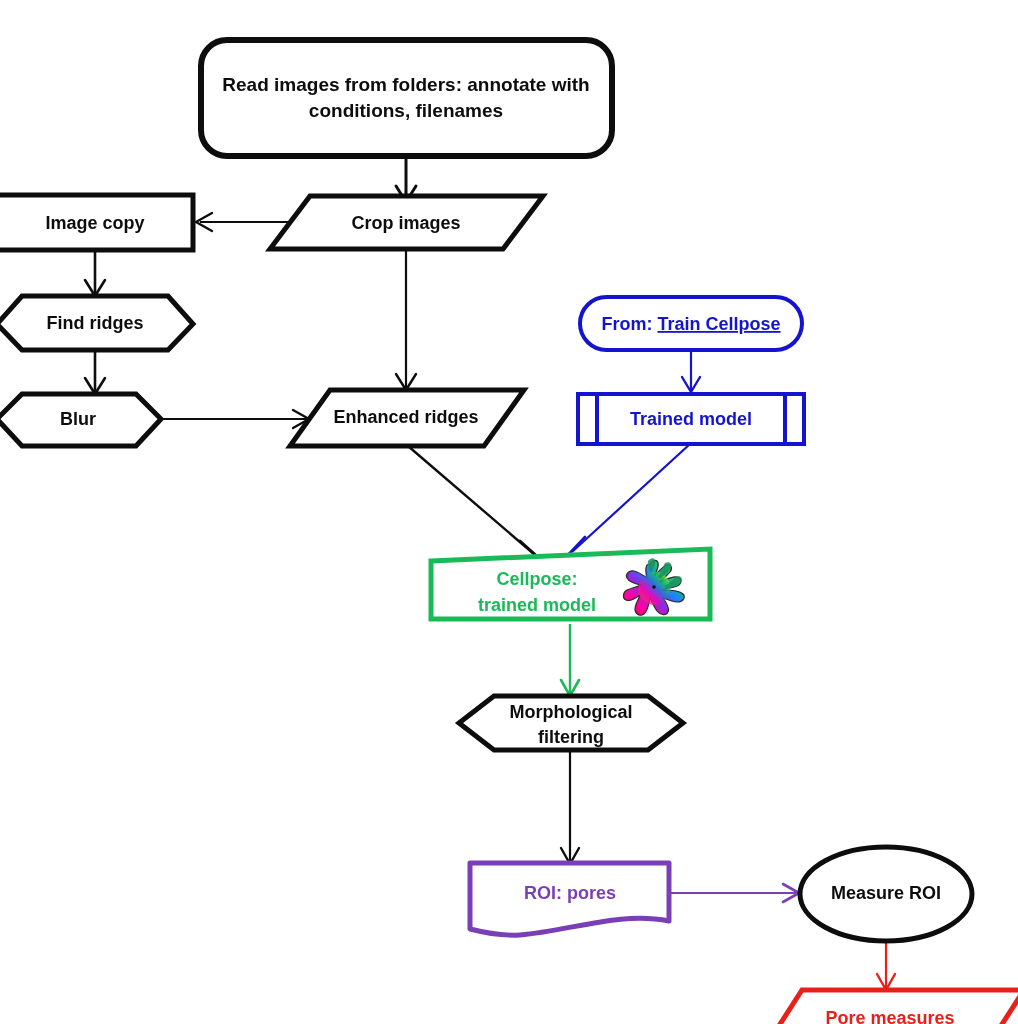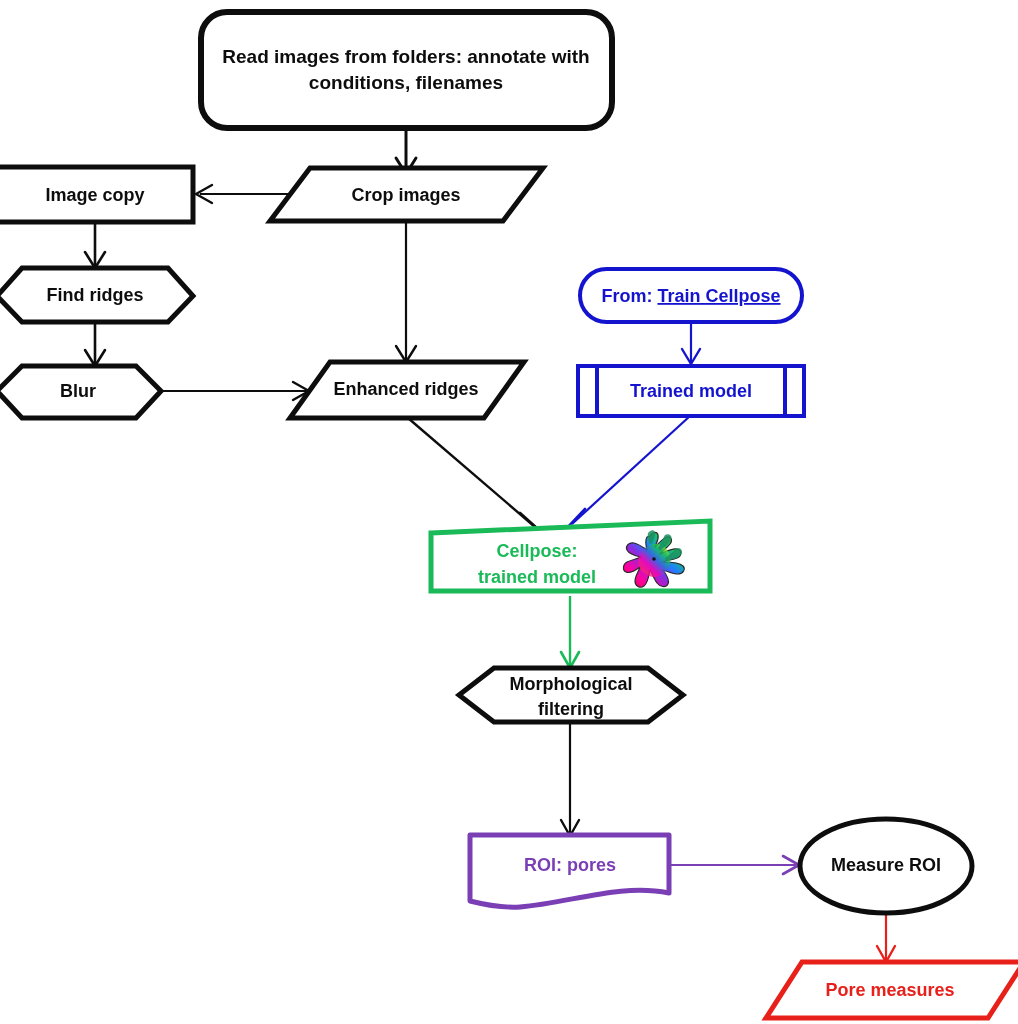--- a/index.html
+++ b/index.html
@@ -11,20 +11,21 @@
   body {
     width: 1018px;
     height: 1024px;
     font-family: "Liberation Sans", sans-serif;
     overflow: hidden;
   }
   #flowchart-root {
     position: relative;
     width: 1018px;
     height: 716px;
+    margin-top: 28px;
   }
   svg#flow-svg {
     display: block;
     width: 1018px;
     height: 1024px;
   }
   .node-shape {
     fill: #ffffff;
   }
   .black-stroke { stroke: #0d0d0d; }

